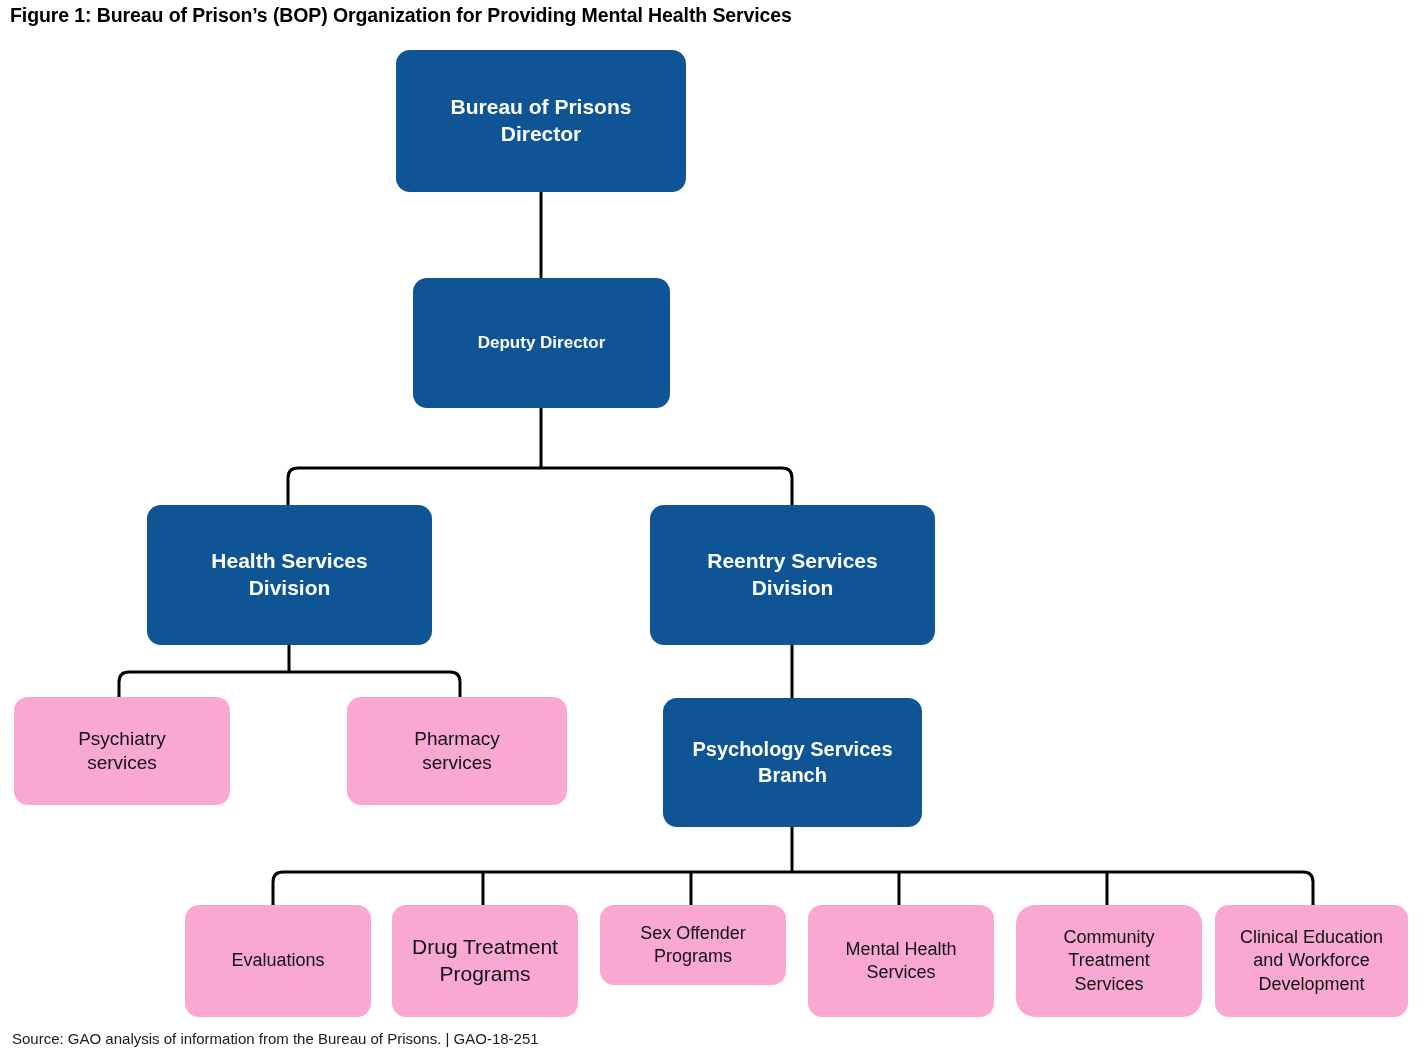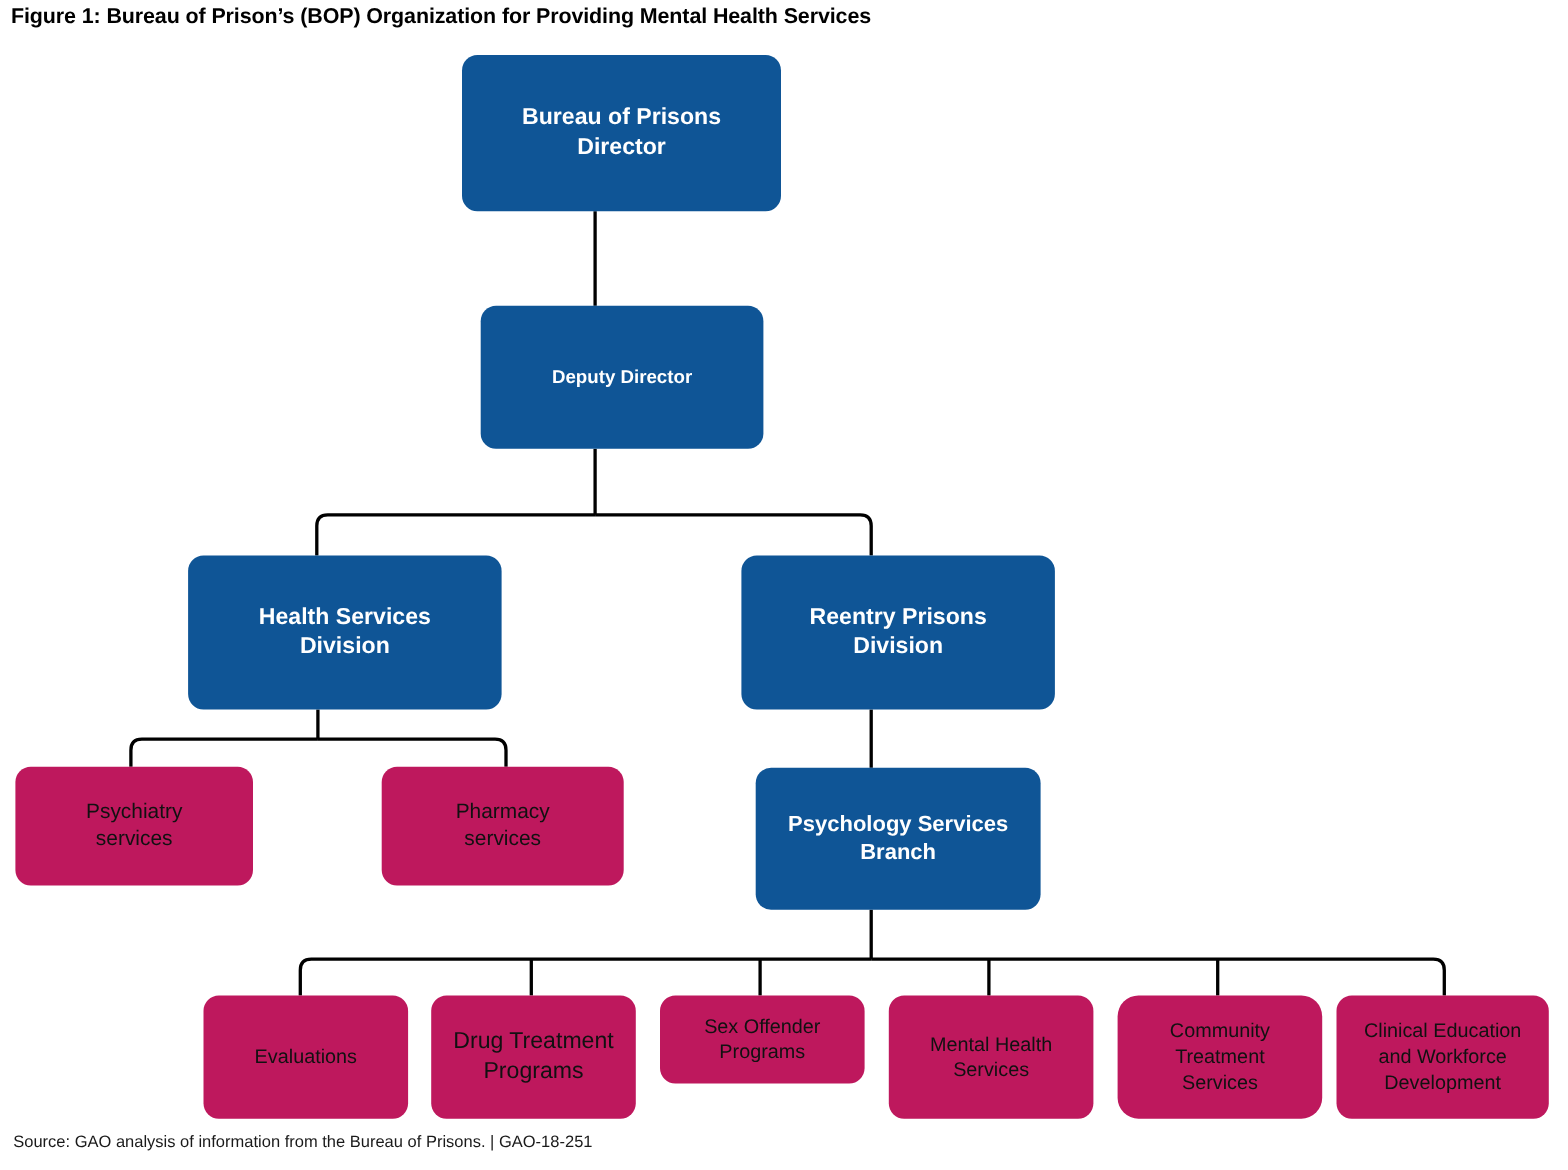--- a/index.html
+++ b/index.html
@@ -55,24 +55,23 @@
     justify-content: center;
     text-align: center;
     border-radius: 14px;
     padding: 4px 8px;
     line-height: 1.28;
   }
   .node.dark {
     background: #0f5596;
     color: #ffffff;
     font-weight: bold;
-    margin-left: 24px;
   }
   .node.light {
-    background: #be185d;
+    background: #f9a8d4;
     color: #111111;
     font-weight: normal;
   }
   .node .label {
     display: block;
     white-space: pre-line;
   }
 </style>
 </head>
 <body>
@@ -112,21 +111,21 @@
   <div class="node dark" style="left:413px; top:278px; width:257px; height:130px; font-size:17px;">
     <span class="label">Deputy Director</span>
   </div>
 
   <div class="node dark" style="left:147px; top:505px; width:285px; height:140px; font-size:21px;">
     <span class="label">Health Services
 Division</span>
   </div>
 
   <div class="node dark" style="left:650px; top:505px; width:285px; height:140px; font-size:21px;">
-    <span class="label">Reentry Prisons
+    <span class="label">Reentry Services
 Division</span>
   </div>
 
   <div class="node light" style="left:14px; top:697px; width:216px; height:108px; font-size:19px;">
     <span class="label">Psychiatry
 services</span>
   </div>
 
   <div class="node light" style="left:347px; top:697px; width:220px; height:108px; font-size:19px;">
     <span class="label">Pharmacy

